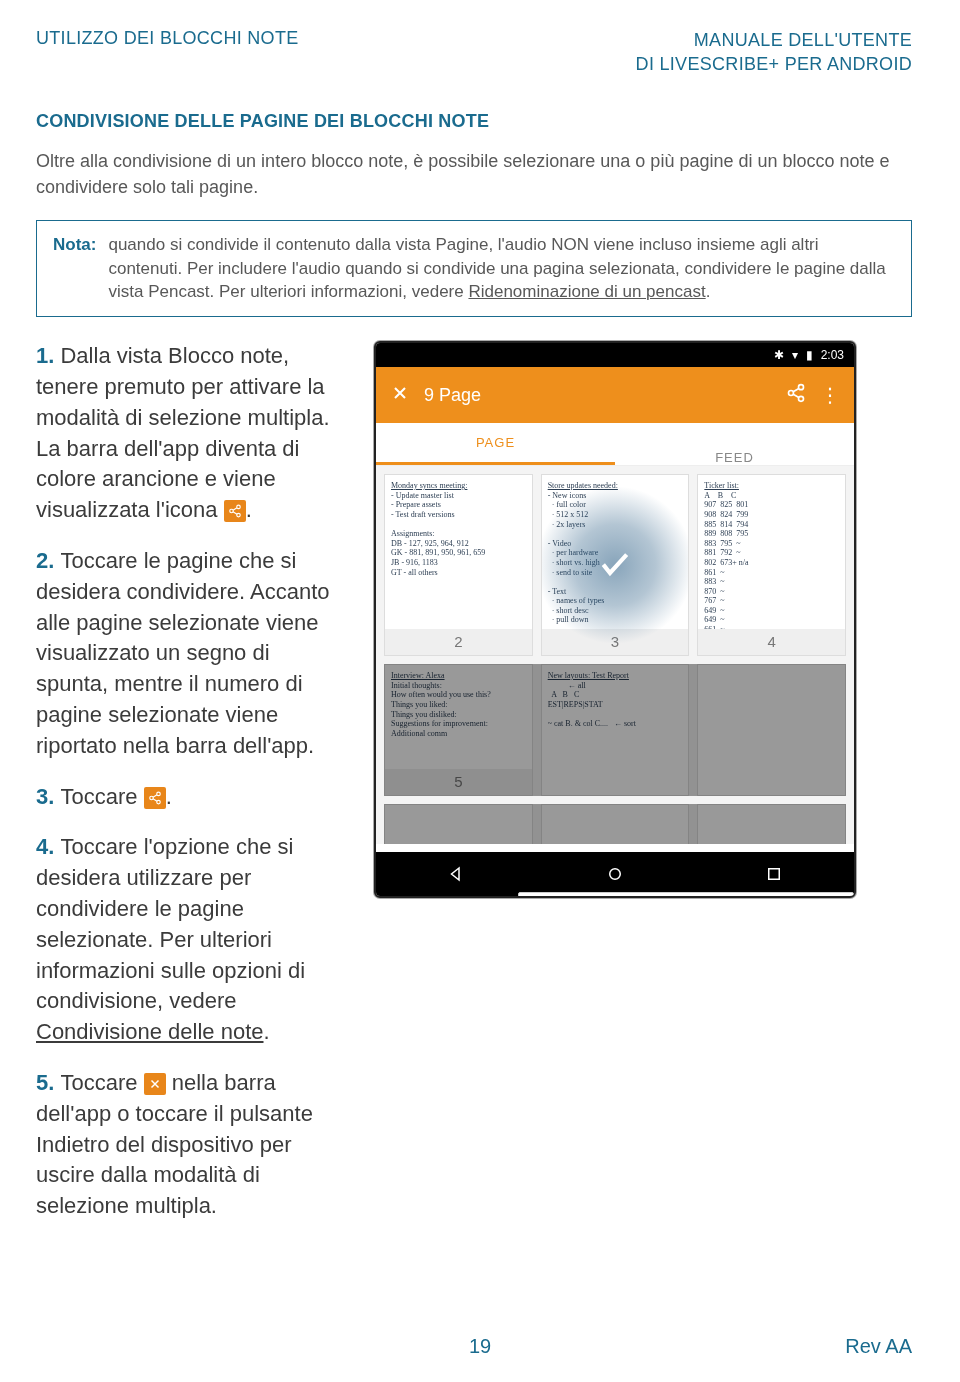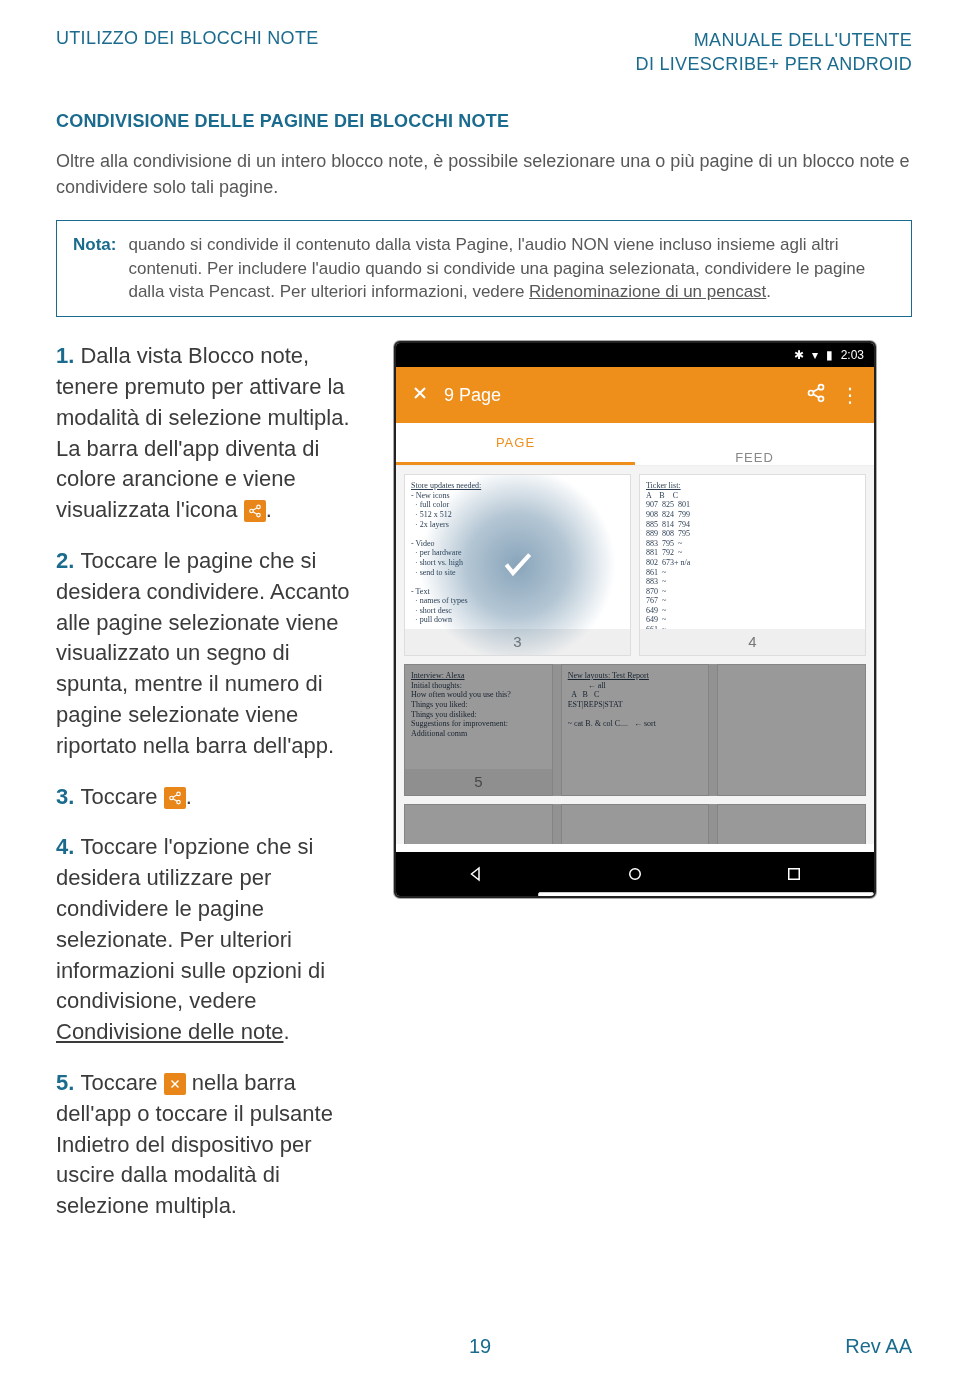--- a/index.html
+++ b/index.html
@@ -1,16 +1,16 @@
 <!DOCTYPE html>
 <html><head>
 <meta charset="utf-8">
 <style>
   html,body{margin:0;padding:0;background:#fff;font-family:"Helvetica Neue",Arial,sans-serif;color:#333;width:960px}
-  .page{width:960px;padding:28px 48px 40px 56px;box-sizing:border-box;min-height:1382px;position:relative}
+  .page{width:960px;padding:28px 48px 40px 36px;box-sizing:border-box;min-height:1382px;position:relative}
   .hdr{display:flex;justify-content:space-between;margin-bottom:34px}
   .hdr .l,.hdr .r{color:#1a6b8e;font-weight:400;font-size:18px;letter-spacing:.3px}
   .hdr .r{text-align:right;line-height:1.35}
   h2{color:#1a6b8e;font-weight:700;font-size:18px;letter-spacing:.2px;margin:0 0 16px 0}
   p.intro{font-size:18px;color:#585858;line-height:1.45;margin:0 0 20px 0}
   .note-box{border:1px solid #1a6b8e;padding:12px 16px;margin:0 0 24px 0;font-size:17px;color:#585858;line-height:1.4}
   .note-box b{color:#1a6b8e;font-weight:700}
   .note-box .lnk{text-decoration:underline;cursor:pointer}
   .cols{display:flex;gap:28px}
   .left{width:310px;flex:0 0 310px;font-size:22px;color:#3b3b3b;line-height:1.4}
@@ -126,20 +126,32 @@
                 <path d="M8.6 10.6l6.8-4M8.6 13.4l6.8 4"></path>
               </svg></span>
           <span style="font-size:20px;line-height:1">⋮</span>
         </div>
         <div class="tabs">
           <div class="tab sel">PAGE</div>
           <div class="tab">FEED</div>
         </div>
         <div class="grid" style="position:relative">
           <div class="row">
+            <div class="card">
+              <div class="body"><u>Monday syncs meeting:</u><br><span style="white-space:pre">- Update master list
+- Prepare assets
+- Test draft versions
+
+Assignments:
+DB - 127, 925, 964, 912
+GK - 881, 891, 950, 961, 659
+JB - 916, 1183
+GT - all others</span></div>
+              <div class="pagenum">2</div>
+            </div>
             <div class="card sel">
               <div class="body"><u>Store updates needed:</u><br><span style="white-space:pre">- New icons
   · full color
   · 512 x 512
   · 2x layers
 
 - Video
   · per hardware
   · short vs. high
   · send to site

